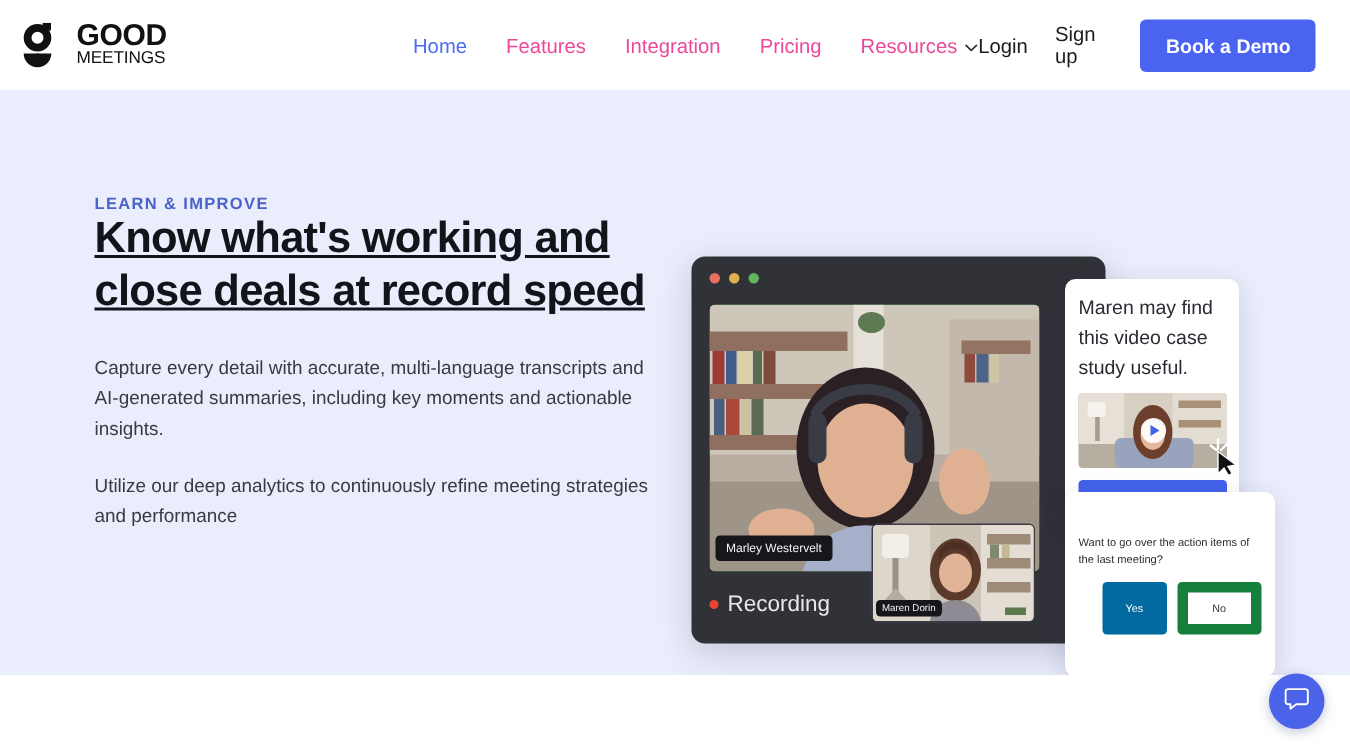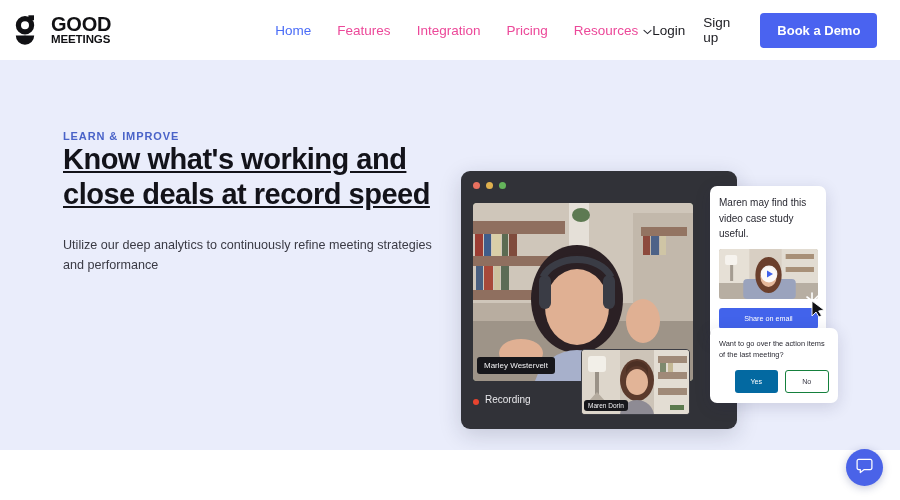--- a/index.html
+++ b/index.html
@@ -26,21 +26,21 @@
   .logo-mark { width: 34px; height: 34px; flex: none; }
   .logo-words {
     display: flex; flex-direction: column;
     line-height: 0.95;
   }
   .logo-good {
     font-size: 20px; font-weight: 700; color: #111114;
     letter-spacing: -0.2px;
   }
   .logo-meetings {
-    font-size: 11.5px; font-weight: 700; color: #111114;
+    font-size: 11.5px; font-weight: 400; color: #111114;
     letter-spacing: -0.1px;
   }
 
   .nav-center {
     display: flex; align-items: center; gap: 26px;
     margin-left: 164px;
   }
   .nav-link {
     font-size: 13.5px; color: #ec4899; cursor: pointer;
     display: flex; align-items: center; gap: 5px;
@@ -148,37 +148,37 @@
     border-radius: 4px;
     overflow: hidden;
     background: #6c6a66;
     border: 1px solid #3c3d44;
   }
   .name-pip { left: 2px; bottom: 3px; font-size: 6.5px; padding: 2px 4px; }
 
   .recording {
     position: absolute;
     left: 12px; top: 223px;
-    display: flex; align-items: flex-end; gap: 6px;
+    display: flex; align-items: center; gap: 6px;
     color: #e9e9ec;
-    font-size: 10px;
+    font-size: 15px;
   }
   .rec-dot { width: 6px; height: 6px; border-radius: 50%; background: #e8442f; }
 
   
   .panel {
     position: absolute;
     background: #ffffff;
     border-radius: 7px;
     box-shadow: 0 4px 16px rgba(35,40,80,0.16);
     z-index: 12;
   }
   .panel-top { left: 710px; top: 126px; width: 116px; padding: 9px 8px 9px 9px; }
   .panel-text {
-    font-size: 10px;
+    font-size: 13px;
     color: #2a2a33;
     line-height: 1.55;
     margin-bottom: 7px;
   }
   .thumb {
     position: relative;
     width: 100%; height: 50px;
     border-radius: 3px;
     overflow: hidden;
     background: #bfb6ab;
@@ -194,35 +194,35 @@
     background: #4263eb;
     color: #fff;
     font-size: 7.2px;
     border: none;
     border-radius: 3px;
     padding: 6px 0;
     cursor: pointer;
     font-family: "Liberation Sans", sans-serif;
   }
 
-  .panel-bot { left: 710px; top: 268px; width: 128px; padding: 10px 9px; }
+  .panel-bot { left: 710px; top: 268px; width: 140px; padding: 28px 9px; }
   .qa-text {
     font-size: 7.4px; color: #2a2a33; line-height: 1.55; margin-bottom: 9px;
   }
   .qa-row { display: flex; gap: 7px; }
   .qa-btn {
     flex: 1;
     font-size: 7.2px;
     border-radius: 3px;
     padding: 6px 0;
     cursor: pointer;
     font-family: "Liberation Sans", sans-serif;
   }
   .qa-yes { background: #0369a1; color: #fff; border: none; margin-left: 16px; }
-  .qa-no { background: #fff; color: #3a3a46; border: 1px solid #15803d; }
+  .qa-no { background: #fff; color: #3a3a46; border: 7px solid #15803d; }
 
   .cursor { position: absolute; left: 806px; top: 232px; z-index: 20; }
 
   
   .chat {
     position: absolute;
     right: 17px; bottom: 14px;
     width: 37px; height: 37px;
     background: #4a63e8;
     border-radius: 50%;
@@ -281,20 +281,21 @@
     <span class="auth-link">Sign up</span>
     <button class="demo-btn">Book a Demo</button>
   </div>
 </div>
 
 <section class="hero">
 
   <div class="hero-copy">
     <div class="eyebrow">LEARN &amp; IMPROVE</div>
     <h1 class="headline">Know what's working and close deals at record speed</h1>
+    <p class="body-p">Capture every detail with accurate, multi-language transcripts and AI-generated summaries, including key moments and actionable insights.</p>
     <p class="body-p">Utilize our deep analytics to continuously refine meeting strategies and performance</p>
   </div>
 
   <div class="mockup">
 
     <div class="dots">
       <span class="dot r"></span>
       <span class="dot y"></span>
       <span class="dot g"></span>
     </div>

